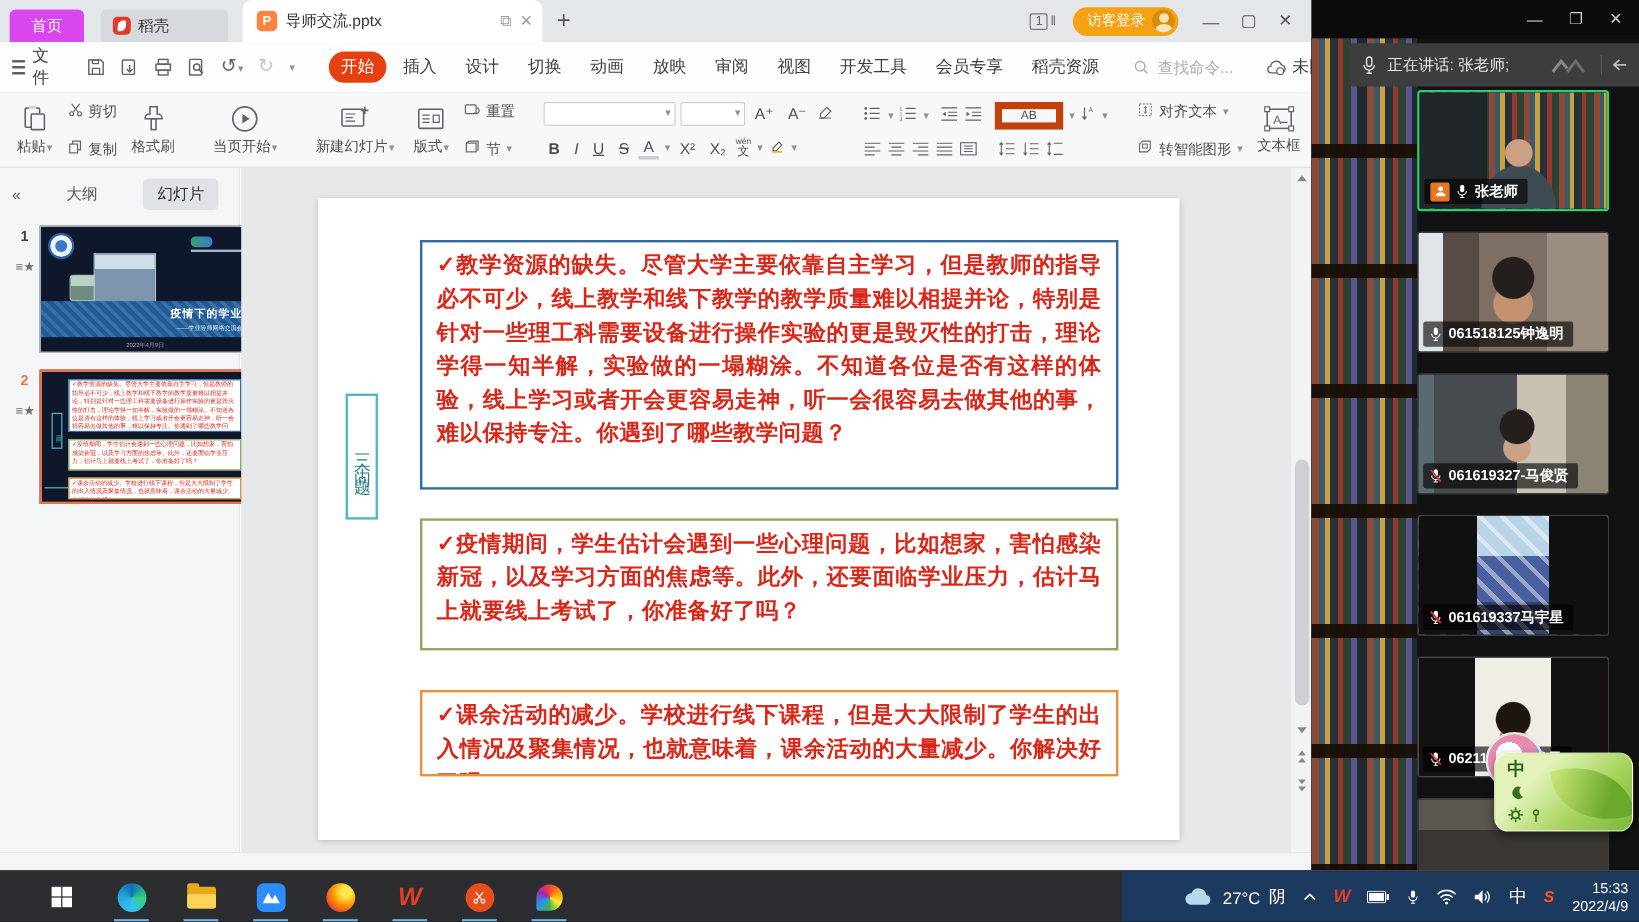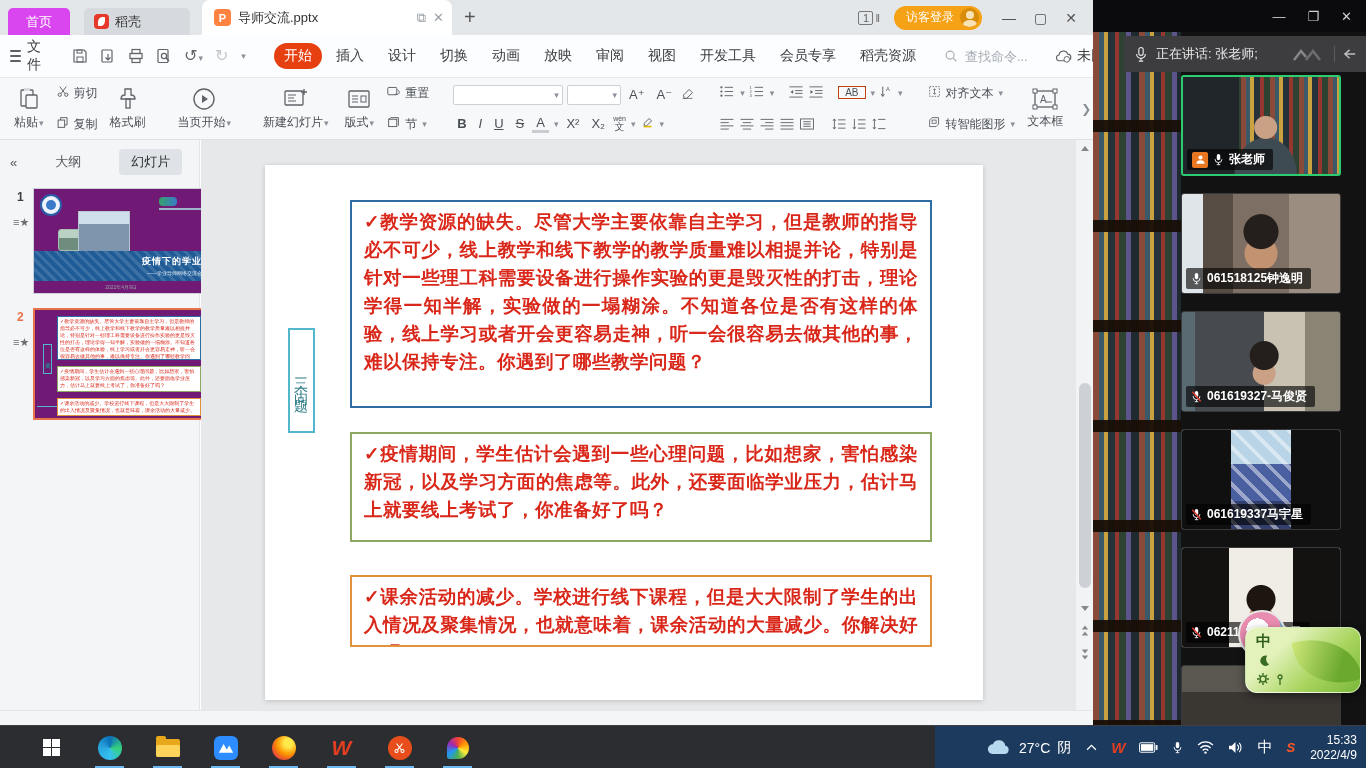--- a/index.html
+++ b/index.html
@@ -71,21 +71,21 @@
 
   
   .sidebar{position:absolute;left:0;top:140px;width:200px;height:570px;background:#f4f5f6;border-right:1px solid #e2e4e7;}
   .sb-head{display:flex;align-items:center;height:36px;padding:0 10px;color:#55595e;font-size:13px;gap:26px;margin-top:4px;}
   .sb-tab{padding:4px 12px;border-radius:4px;}
   .sb-tab.sel{background:#dfe2e6;color:#2c2e30;}
   .thumb-wrap{position:relative;margin:8px 0 0 33px;width:148px;}
   .tnum{position:absolute;left:-16px;top:2px;font-size:12px;font-weight:bold;color:#3c4043;}
   .tnum.orange{color:#e8734a;}
   .tstar{position:absolute;left:-20px;top:28px;color:#6a6f75;font-size:11px;}
-  .thumb{width:176px;background:#701a75;border:1px solid #cdd1d6;position:relative;overflow:hidden;}
+  .thumb{width:176px;background:#0f172a;border:1px solid #cdd1d6;position:relative;overflow:hidden;}
   .thumb.sel{border:2px solid #e8734a;}
   .t1{height:106px;}
   .t2{height:112px;}
   .t1-logo-l{position:absolute;left:6px;top:5px;width:22px;height:22px;border-radius:50%;border:2px solid #2a5ea8;background:#eef4fb;}
   .t1-logo-l::after{content:"";position:absolute;left:4px;top:4px;width:10px;height:10px;border-radius:50%;background:#3a7ac8;}
   .t1-logo-r{position:absolute;right:5px;top:6px;width:44px;height:16px;}
   .t1-logo-r .sq1{position:absolute;left:0;top:2px;width:18px;height:9px;border-radius:4px;background:linear-gradient(90deg,#35a06a,#3a7ac8);}
   .t1-logo-r .ln{position:absolute;left:0;top:13px;width:44px;height:2px;background:#9fb4c8;}
   .t1-bld1{position:absolute;left:44px;top:22px;width:52px;height:42px;background:linear-gradient(180deg,#cfe0ec 0 30%,#7d96ad 30%);border:1px solid #b8c6d2;}
   .t1-bld2{position:absolute;left:24px;top:40px;width:26px;height:22px;background:linear-gradient(180deg,#b9d2c4 0 40%,#6e8d7e 40%);border:1px solid #a9bdb0;border-radius:3px;}
@@ -471,21 +471,21 @@
           <span style="width:6px"></span>
           <span><svg width="16" height="13" viewBox="0 0 16 14">
                 <path d="M1 2h14M7 6h8M7 9h8M1 13h14" stroke="#5f6368"></path>
                 <path d="M5 5.5 2 7.5l3 2z" fill="#5f6368"></path>
               </svg></span>
           <span><svg width="16" height="13" viewBox="0 0 16 14">
                 <path d="M1 2h14M7 6h8M7 9h8M1 13h14" stroke="#5f6368"></path>
                 <path d="M2 5.5l3 2-3 2z" fill="#5f6368"></path>
               </svg></span>
           <span style="width:6px"></span>
-          <span class="fbtn" style="font-size:10px;border:1px solid #c2410c;padding:0 6px">AB</span>
+          <span class="fbtn" style="font-size:10px;border:6px solid #c2410c;padding:0 16px">AB</span>
             <span class="ddc">▾</span>
           <span><svg width="14" height="13" viewBox="0 0 16 16">
                 <path d="M4 2v12M2 11l2 3 2-3" fill="none" stroke="#5f6368" stroke-width="1.2"></path>
                 <text x="8" y="7" font-size="7" fill="#5f6368">A</text>
               </svg></span>
             <span class="ddc">▾</span>
         </div>
         <div class="srow">
           <span><svg width="16" height="12" viewBox="0 0 16 13">
                 <path d="M1 1.5h14M1 5h9M1 8.5h14M1 12h9" stroke="#5f6368"></path>

